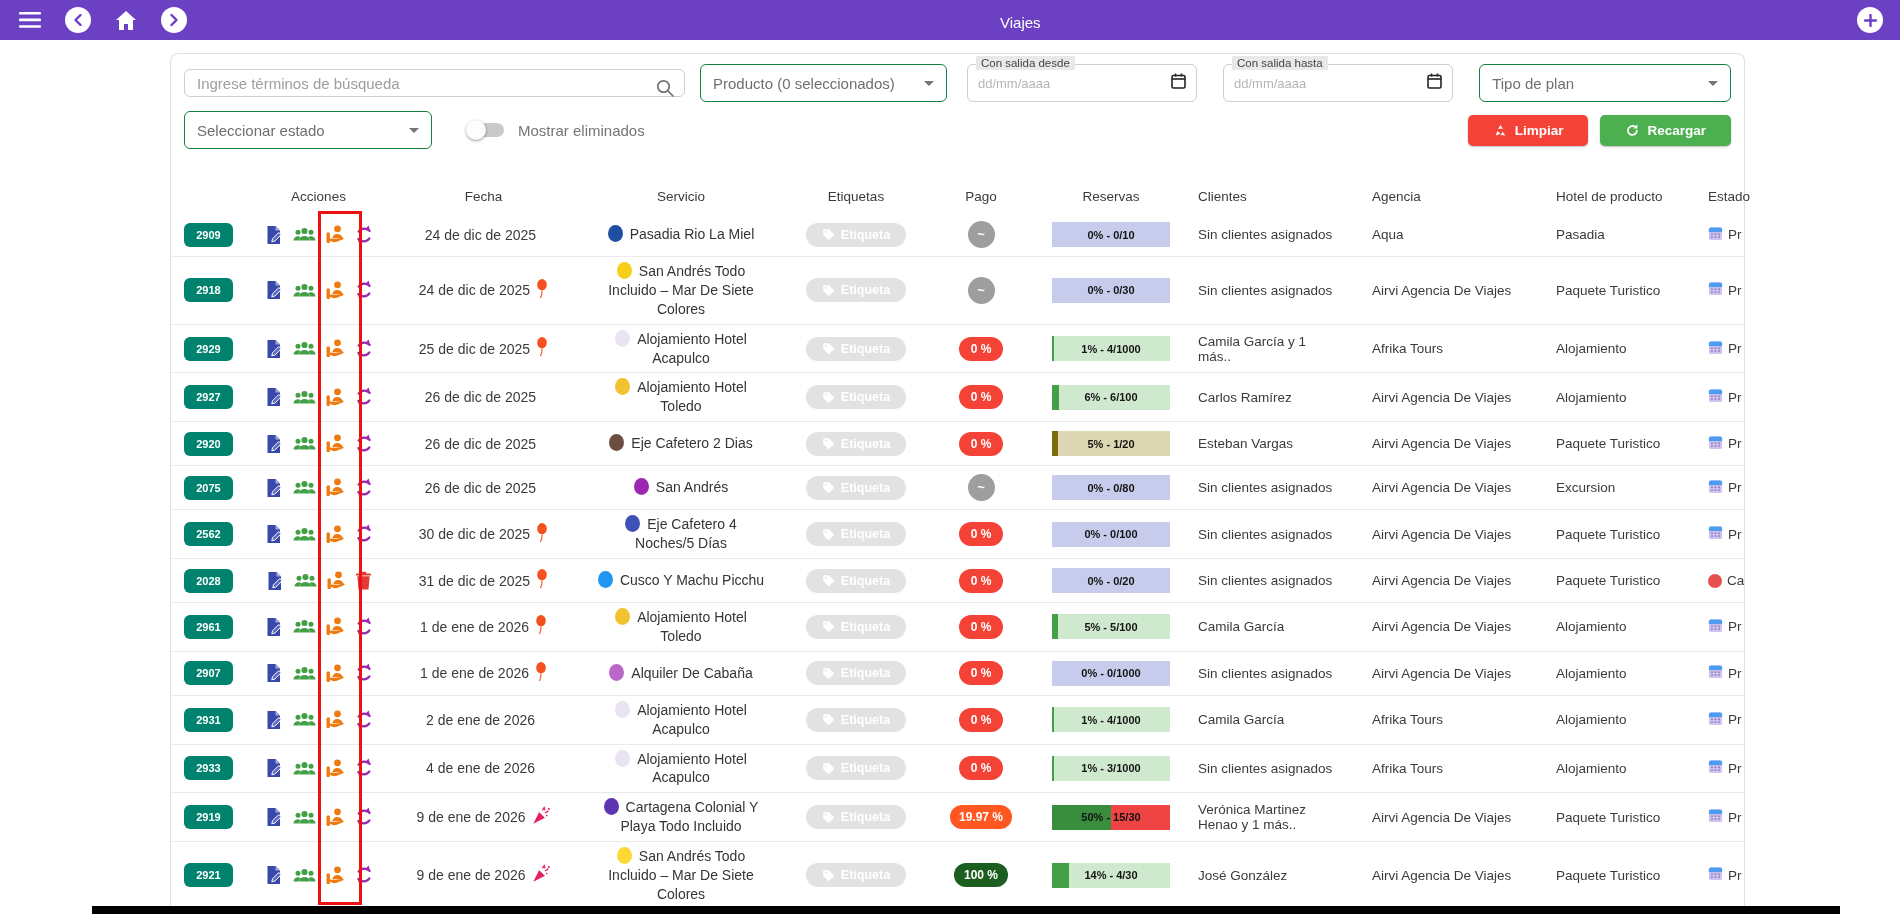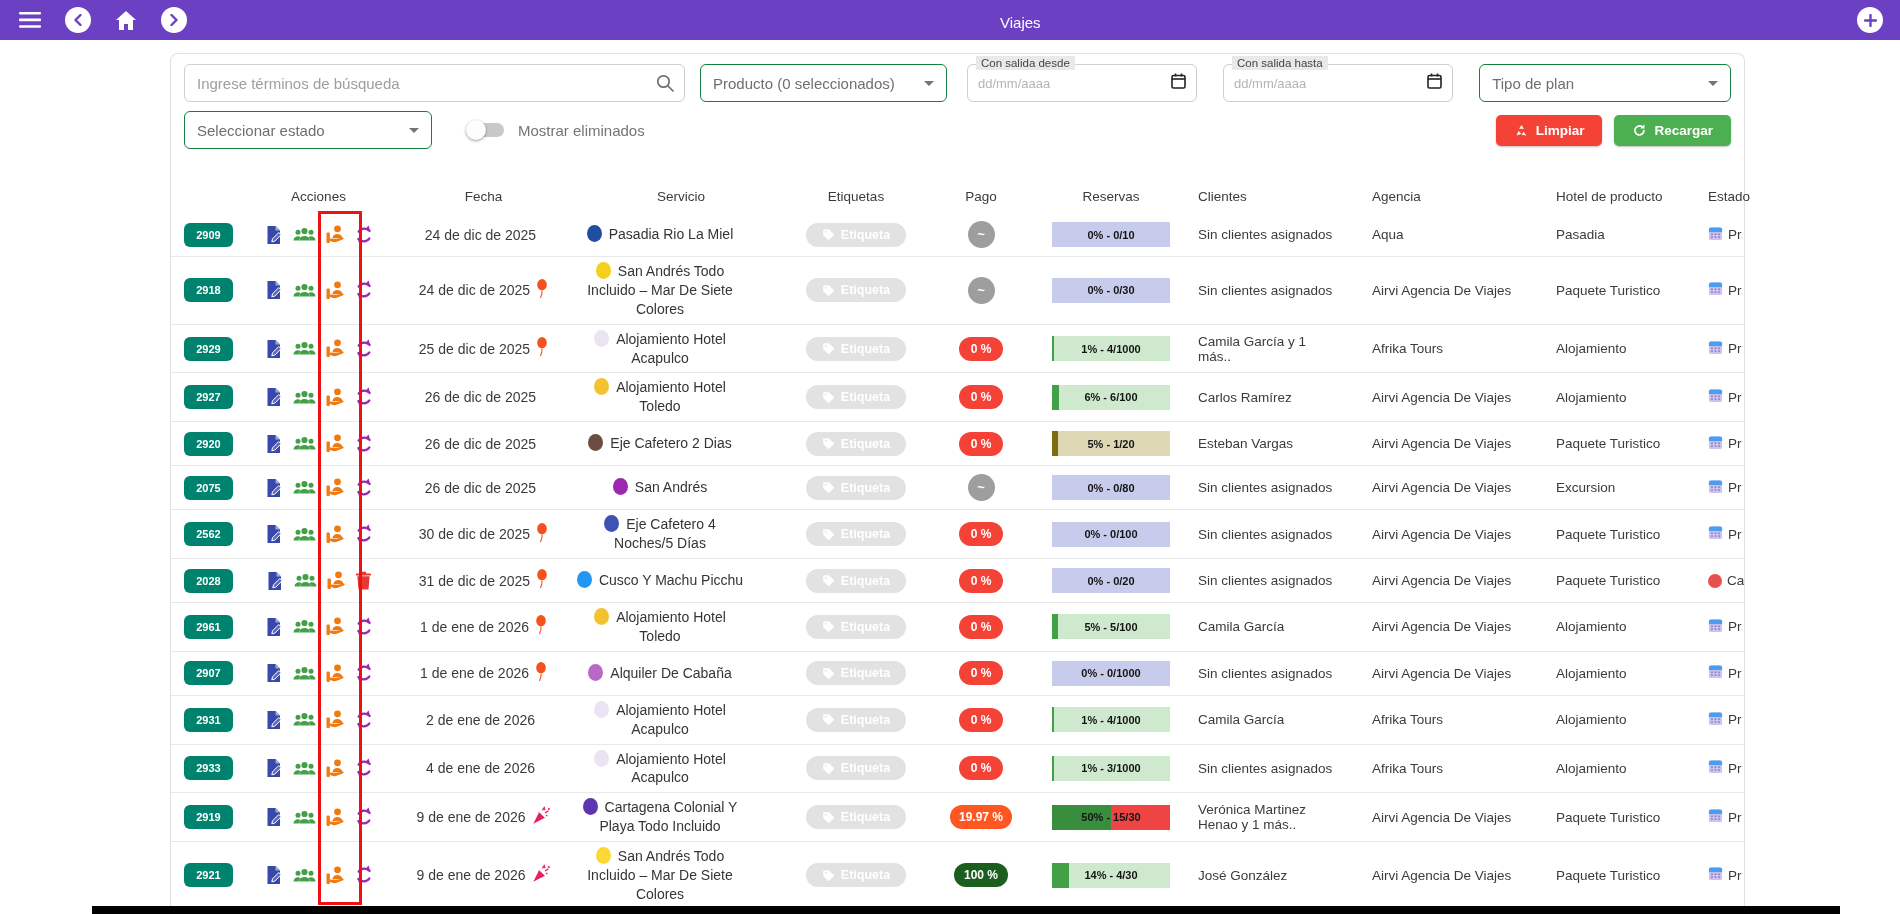--- a/index.html
+++ b/index.html
@@ -18,21 +18,21 @@
                   align-items:center; font-size:15px; color:#fff; }
   .appbar .plus { margin-left:auto; }
 
   
   .card { margin:13px 0 0 170px; width:1575px; min-height:858px;
           border:1px solid #e0e0e0; border-bottom:none; border-radius:8px 8px 0 0;
           padding-top:10px; background:#fff; }
 
   
   .frow { display:flex; align-items:center; padding:0 13px; margin-bottom:9px; }
-  .f-search { position:relative; width:508px; height:38px; margin-right:15px; }
+  .f-search { position:relative; width:508px; height:28px; margin-right:15px; }
   .f-search input { width:100%; height:100%; border:1px solid #cfcfcf; border-radius:6px;
                     padding:0 38px 0 12px; font-size:15px; color:#333;
                     font-family:"Liberation Sans",sans-serif; }
   .f-search input::placeholder { color:#9e9e9e; }
   .f-search .mag { position:absolute; right:10px; top:9px; }
   .selbox { height:38px; border:1px solid #15803d; border-radius:6px; display:flex;
             align-items:center; justify-content:space-between; padding:0 12px;
             font-size:15px; color:#6f6f6f; background:#fff; cursor:pointer; }
   .caret { width:0; height:0; border-left:5px solid transparent; border-right:5px solid transparent;
            border-top:5.5px solid #757575; margin-left:10px; }
@@ -43,21 +43,21 @@
                      background:#e9e9e9; padding:1px 5px; }
   .datebox input { border:none; outline:none; flex:1; font-size:13px; color:#333; width:60px;
                    font-family:"Liberation Sans",sans-serif;}
   .datebox input::placeholder { color:#b5b5b5; }
   .toggle { width:36px; height:14px; background:#c9c9c9; border-radius:7px; position:relative;
             margin:0 14px 0 36px; cursor:pointer; }
   .toggle .knob { position:absolute; left:-2px; top:-3px; width:20px; height:20px;
                   background:#fdfdfd; border-radius:50%; box-shadow:0 1px 3px rgba(0,0,0,.4); }
   .toggle-label { font-size:15px; color:#757575; }
   .btn { display:inline-flex; align-items:center; gap:7px; height:31px; border:none;
-         border-radius:5px; color:#fff; font-weight:bold; font-size:13.5px; padding:0 18px;
+         border-radius:5px; color:#fff; font-weight:bold; font-size:13.5px; padding:0 25px;
          cursor:pointer; font-family:"Liberation Sans",sans-serif; box-shadow:0 1px 2px rgba(0,0,0,.25);}
   .btn-red { background:#f44336; margin-right:12px; }
   .btn-green { background:#4caf50; }
   .grow { flex:1; }
 
   
   .tgrid { display:grid;
            grid-template-columns:75px 145px 185px 210px 140px 110px 150px 150px 185px 170px 53px; }
   .thead { margin-top:30px; height:34px; align-items:center; }
   .th { font-size:13px; color:#5f6368; }
@@ -68,21 +68,21 @@
   .pad-l36 { padding-left:36px; }
   .pad-l35 { padding-left:35px; }
   .pad-l17 { padding-left:17px; }
 
   .id-badge { background:#00836e; color:#fff; font-size:11px; font-weight:bold;
               padding:6px 12px; border-radius:6px; cursor:pointer; }
   .c-actions { display:flex; gap:9px; justify-content:center; align-items:center; }
   .act { display:inline-flex; cursor:pointer; }
   .date-wrap { display:flex; align-items:center; gap:6px; justify-content:center; width:100%; }
   .date-text { font-size:14px; color:#3b3b3b; }
-  .svc { display:flex; flex-direction:column; width:100%; }
+  .svc { display:flex; flex-direction:column; align-items:center; width:100%; }
   .svc-inner { text-align:center; max-width:168px; font-size:14px; color:#353535; line-height:1.35; }
   .dot { display:inline-block; width:15px; height:17px; border-radius:50%; vertical-align:-3px;
          margin-right:7px; }
   .chip { display:inline-flex; align-items:center; gap:6px; background:#e2e2e2; color:#fff;
           font-size:12.5px; font-weight:bold; border-radius:14px; padding:5px 16px; cursor:pointer; }
   .pago { display:inline-flex; align-items:center; justify-content:center; color:#fff;
           font-weight:bold; font-size:12px; }
   .pago.tilde { width:27px; height:27px; border-radius:50%; background:#9e9e9e; font-size:13px; }
   .pago.red { background:#f44336; border-radius:14px; padding:5px 12px; }
   .pago.orange { background:#ff5722; border-radius:14px; padding:5px 9px; }

